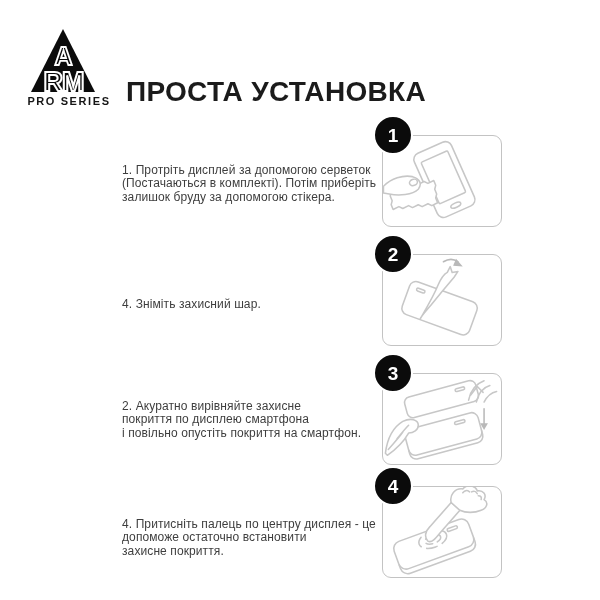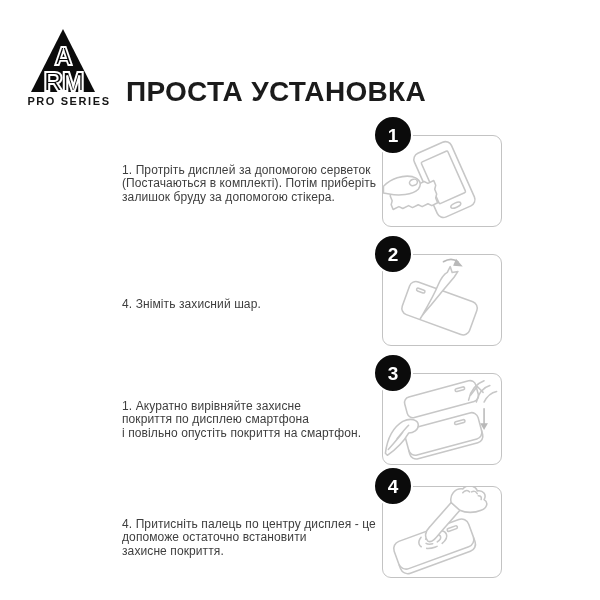--- a/index.html
+++ b/index.html
@@ -40,21 +40,21 @@
     </svg>
     <div class="logo-sub">PRO SERIES</div>
   </div>
 
   <h1 class="title">ПРОСТА УСТАНОВКА</h1>
 
   <p class="step-text t1">1. Протріть дисплей за допомогою серветок
 (Постачаються в комплекті). Потім приберіть
 залишок бруду за допомогою стікера.</p>
   <p class="step-text t2">4. Зніміть захисний шар.</p>
-  <p class="step-text t3">1. Акуратно вирівняйте захисне
+  <p class="step-text t3">2. Акуратно вирівняйте захисне
 покриття по дисплею смартфона
 і повільно опустіть покриття на смартфон.</p>
   <p class="step-text t4">4. Притисніть палець по центру дисплея - це
 допоможе остаточно встановити
 захисне покриття.</p>
 
   <div class="box b1">
     <div class="badge">
       <span>1</span>
     </div>

